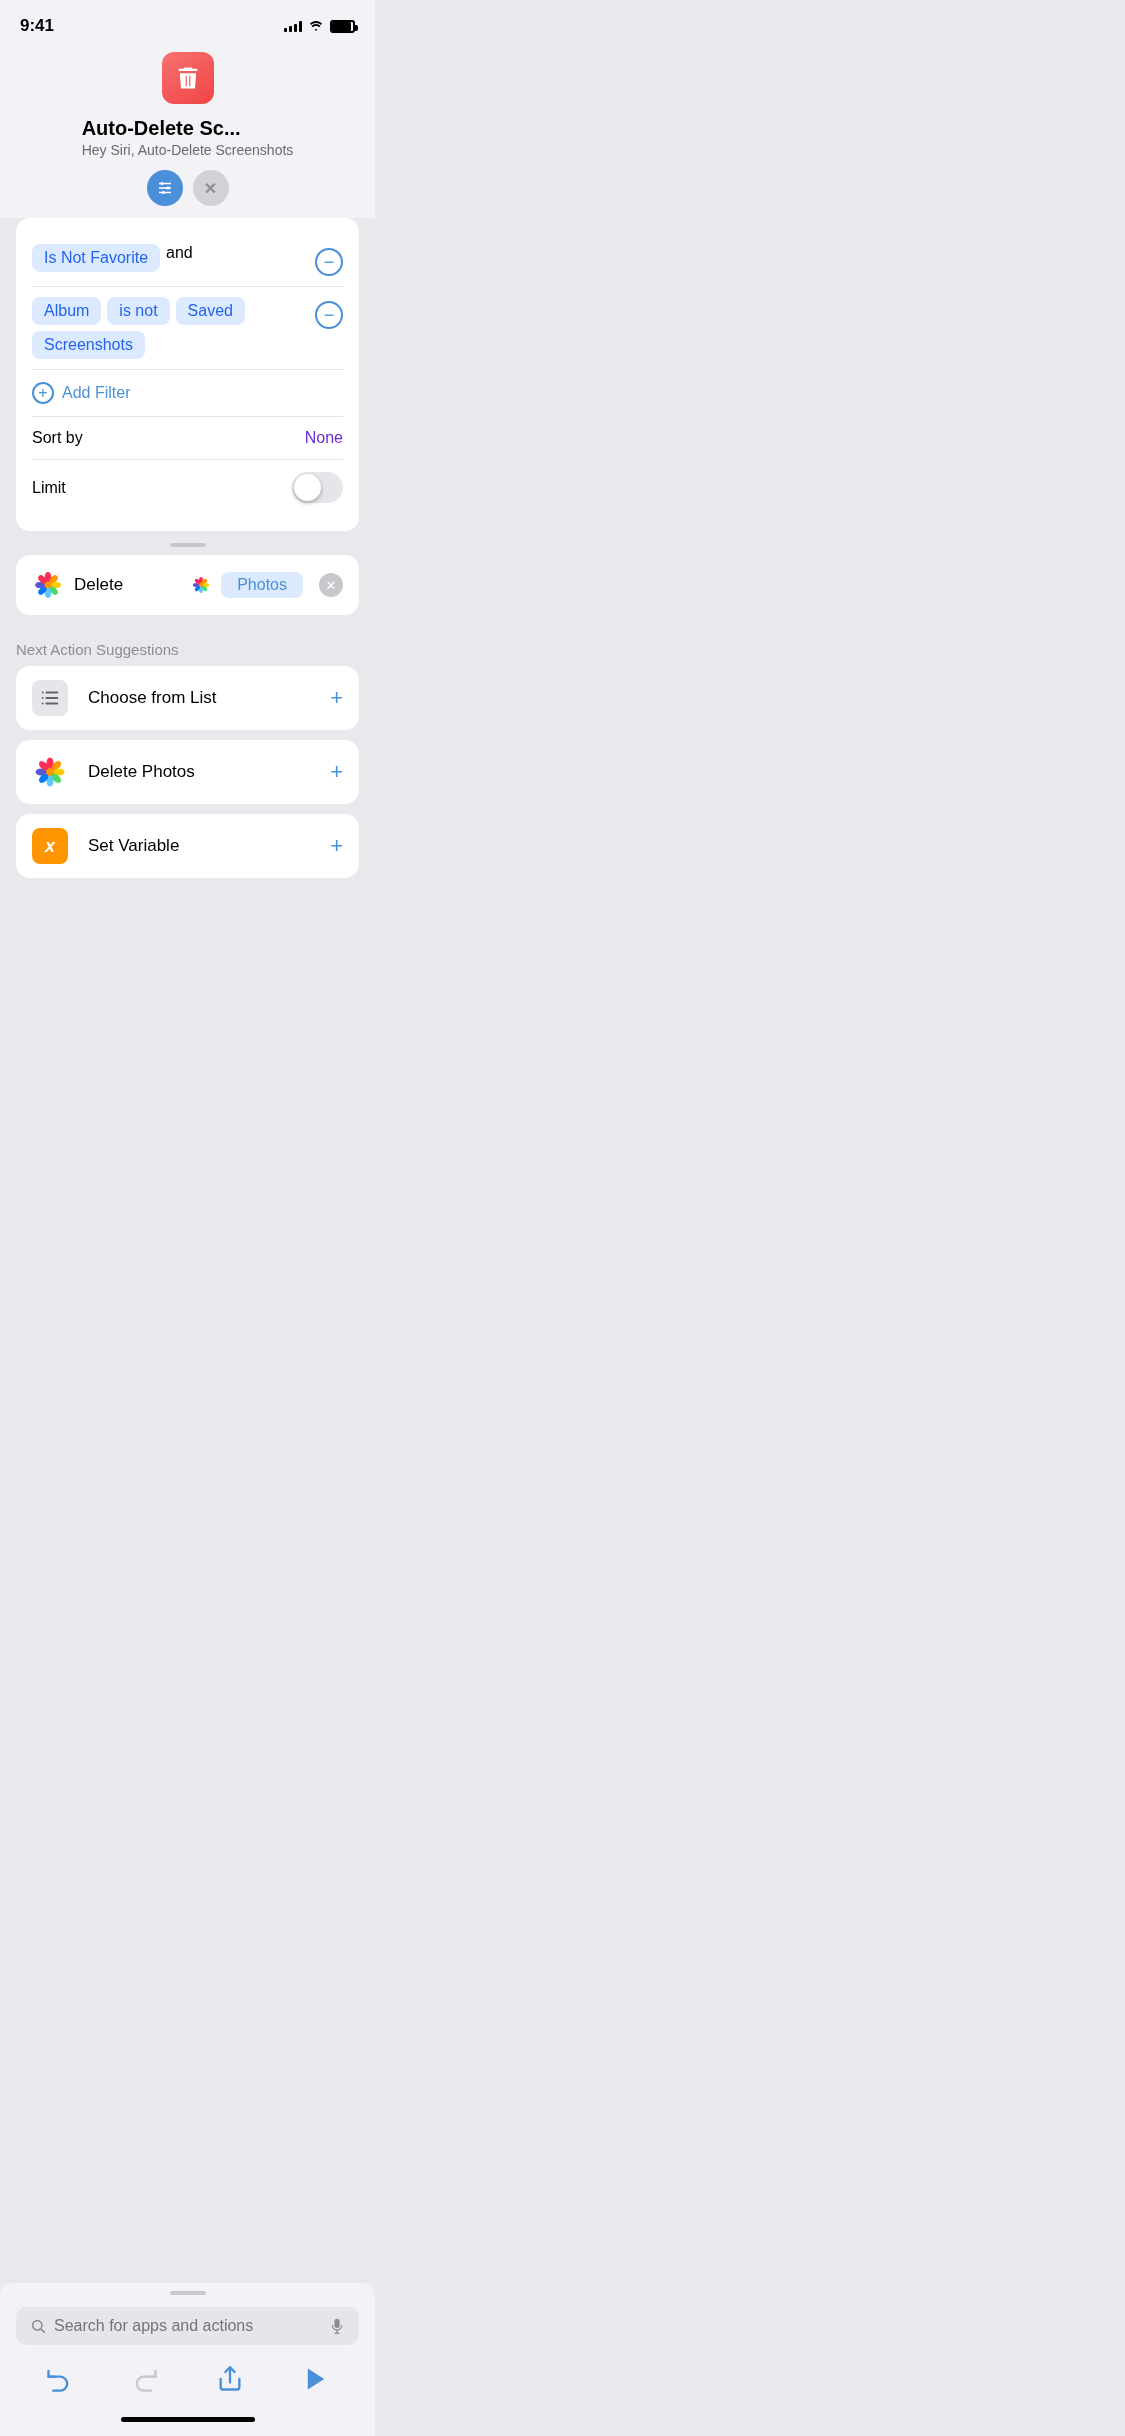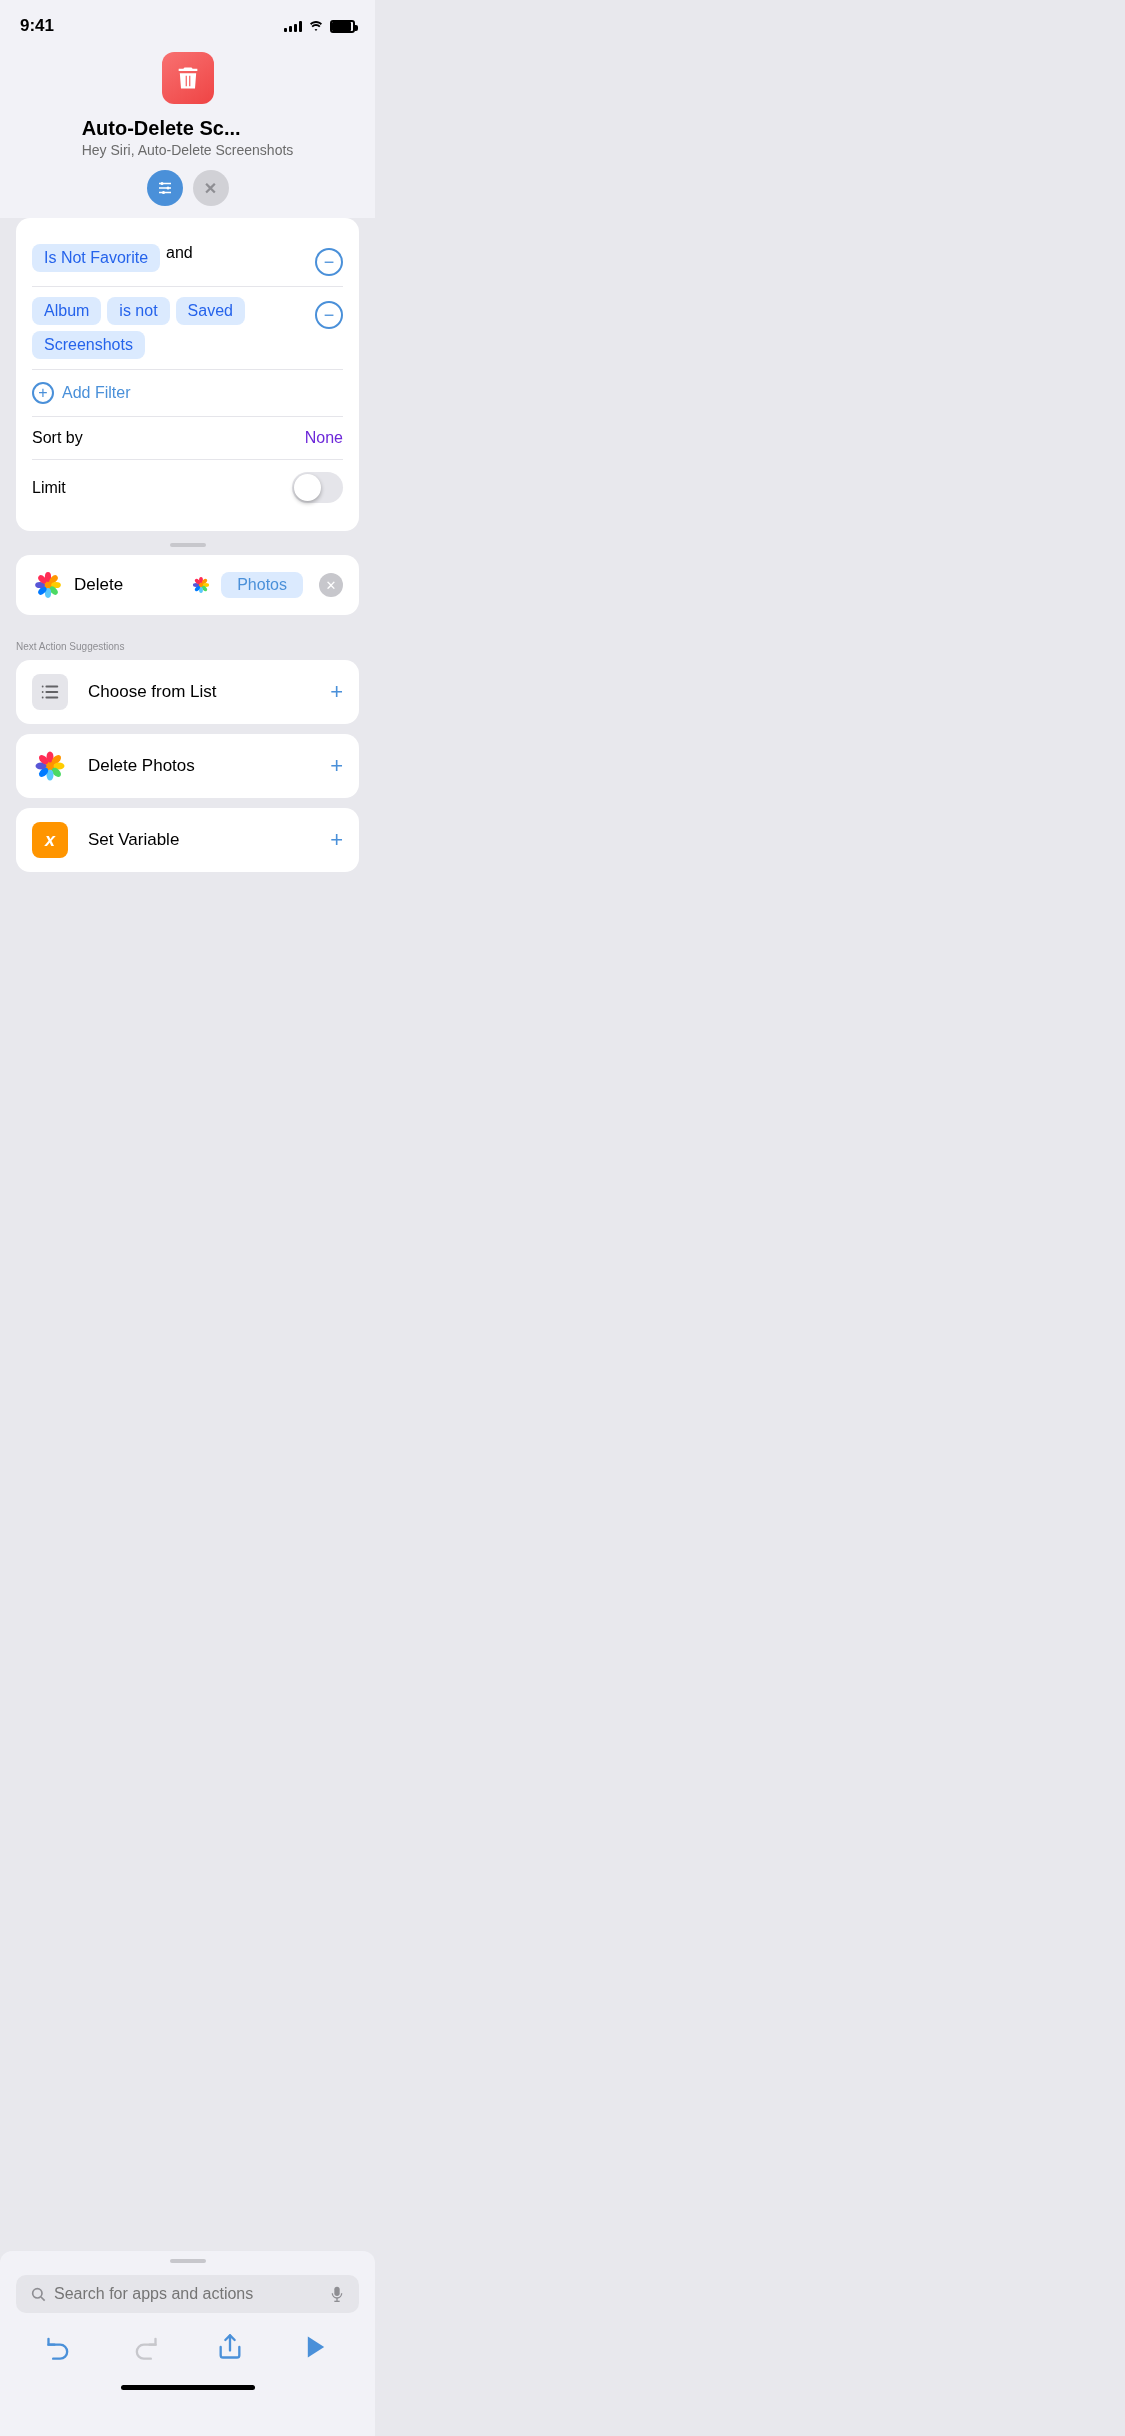--- a/index.html
+++ b/index.html
@@ -324,21 +324,21 @@
     .drag-handle {
       width: 36px;
       height: 4px;
       background: #c7c7cc;
       border-radius: 2px;
       margin: 8px auto;
     }
 
     
     .section-title {
-      font-size: 10px;
+      font-size: 15px;
       color: #8e8e93;
       font-weight: 400;
       padding: 10px 16px 8px;
     }
 
     .suggestion-card {
       background: white;
       border-radius: 14px;
       padding: 14px 16px;
       display: flex;
@@ -374,21 +374,21 @@
 
     
     .bottom-panel {
       position: fixed;
       bottom: 0;
       left: 0;
       width: 375px;
       background: #f2f2f7;
       border-top-left-radius: 12px;
       border-top-right-radius: 12px;
-      padding-bottom: 46px;
+      padding-bottom: 14px;
     }
 
     .bottom-handle {
       width: 36px;
       height: 4px;
       background: #c7c7cc;
       border-radius: 2px;
       margin: 8px auto 12px;
     }
 

